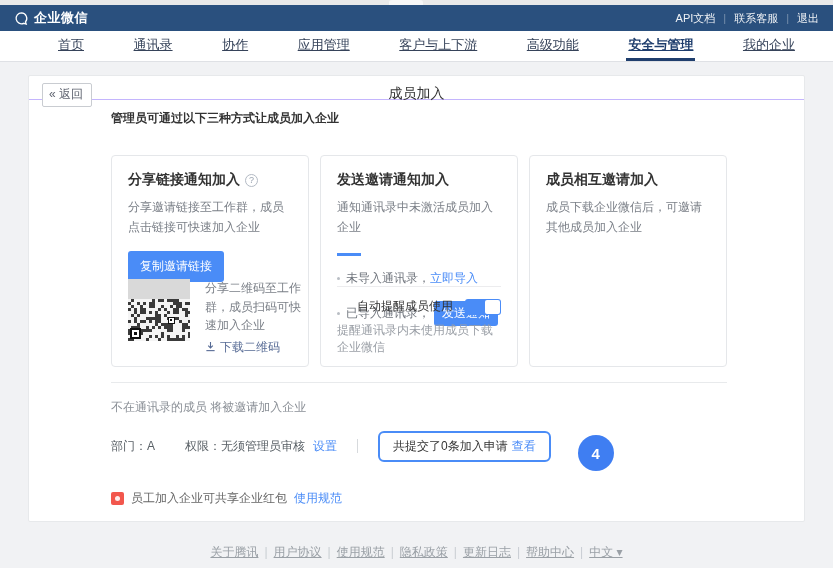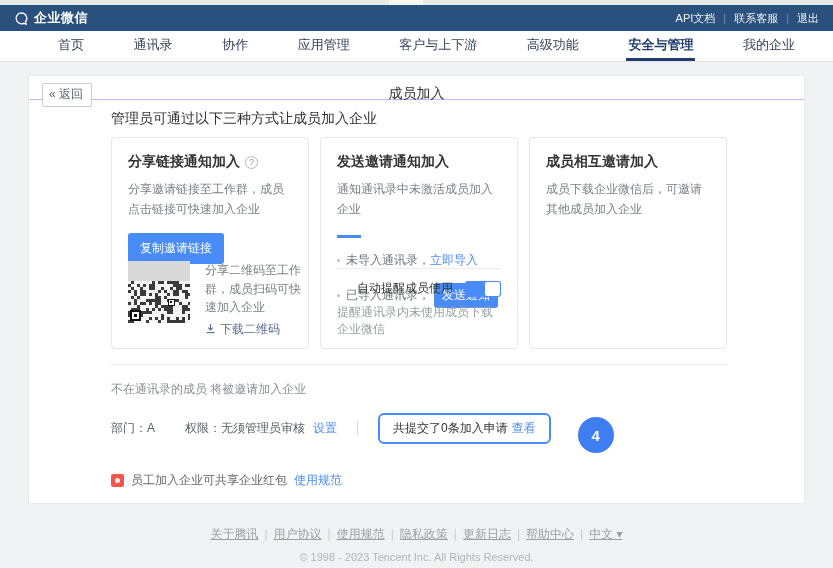--- a/index.html
+++ b/index.html
@@ -21,34 +21,34 @@
   .logo svg { display:block; }
   .topbar-links { display:flex; align-items:center; font-size:11px; color:rgba(255,255,255,.92); }
   .topbar-links .sep { color:rgba(255,255,255,.35); margin:0 8px; }
   .topbar-links span[data-interactable="true"] { cursor:pointer; }
   
   .nav {
     height:31px; background:#fff; border-bottom:1px solid #dfe1e5;
     display:flex; justify-content:space-between; align-items:stretch;
     padding:0 36px 0 56px; font-size:13px; color:#36435a;
   }
-  .nav-item { display:flex; align-items:center; border-bottom:3px solid transparent; padding:0 2px; cursor:pointer; }
+  .nav-item { display:flex; align-items:center; border-bottom:3px solid transparent; padding:0 2px; cursor:pointer;text-decoration:underline; }
   .nav-item.active { color:#1f3e6d; font-weight:bold; border-bottom-color:#1f3e6d; }
   
   .main { padding-top:13px; }
   .panel { width:777px; margin:0 auto; background:#fff; border:1px solid #e7e9eb; border-radius:2px; }
   .panel-header { position:relative; height:24px; border-bottom:1px solid #c4b5fd; }
   .back-btn {
     position:absolute; left:13px; top:7px; padding:2px 8px 3px 6px;
     border:1px solid #c9ccd1; border-radius:2px; background:#fff;
     font-size:12px; color:#5f6470; cursor:pointer;
   }
   .panel-title { text-align:center; line-height:34px; font-size:14px; color:#333; }
   .panel-body { padding:10px 60px 14px 82px; position:relative; }
-  .intro { font-size:14px; font-weight:normal; color:#333; margin-bottom:9px; }
+  .intro { font-size:12px; font-weight:bold; color:#333; margin-bottom:28px; }
   
   .cards { display:flex; gap:11px; width:616px; }
   .card { position:relative; width:198px; height:212px; border:1px solid #e5e7ea; border-radius:4px; padding:15px 16px; background:#fff; }
   .card-title { font-size:14px; font-weight:bold; color:#333; display:flex; align-items:center; gap:5px; }
   .help-icon {
     width:13px; height:13px; border:1px solid #b3bac4; border-radius:50%;
     color:#9aa3b0; font-size:9px; line-height:11px; text-align:center; font-weight:normal; cursor:pointer;
   }
   .card-desc { margin-top:9px; font-size:12px; color:#7a7f87; line-height:1.65; }
   .btn-primary {

